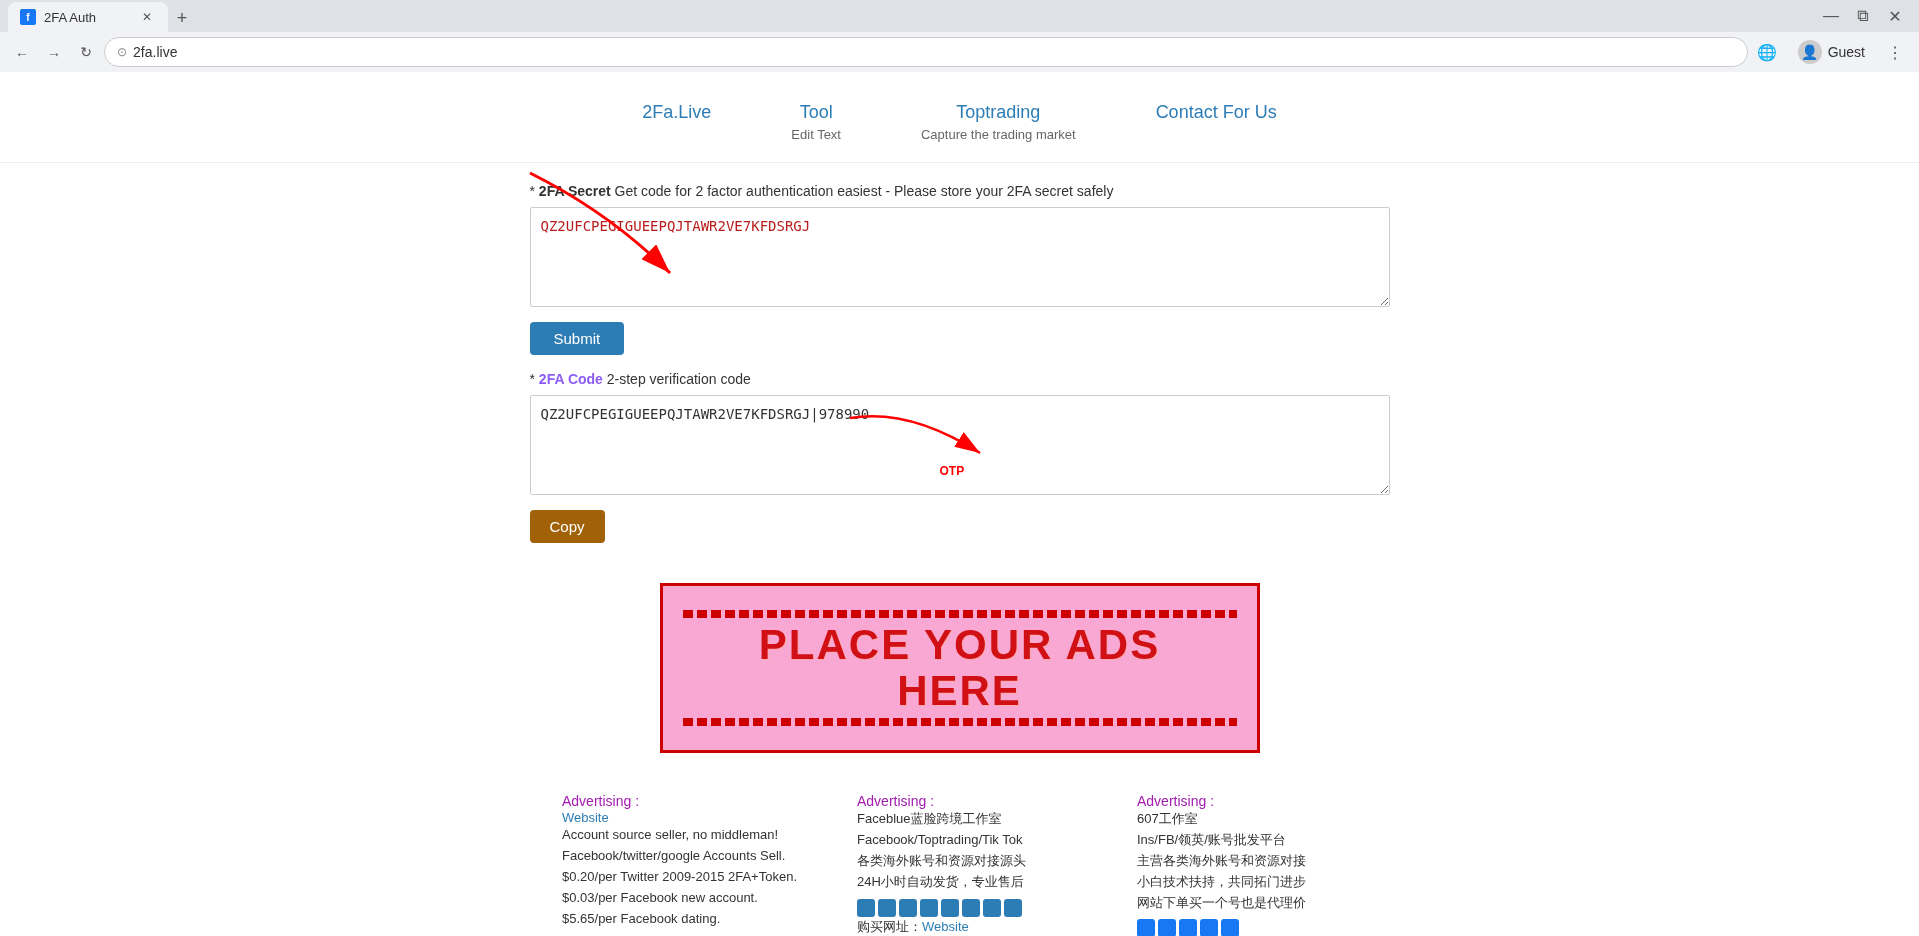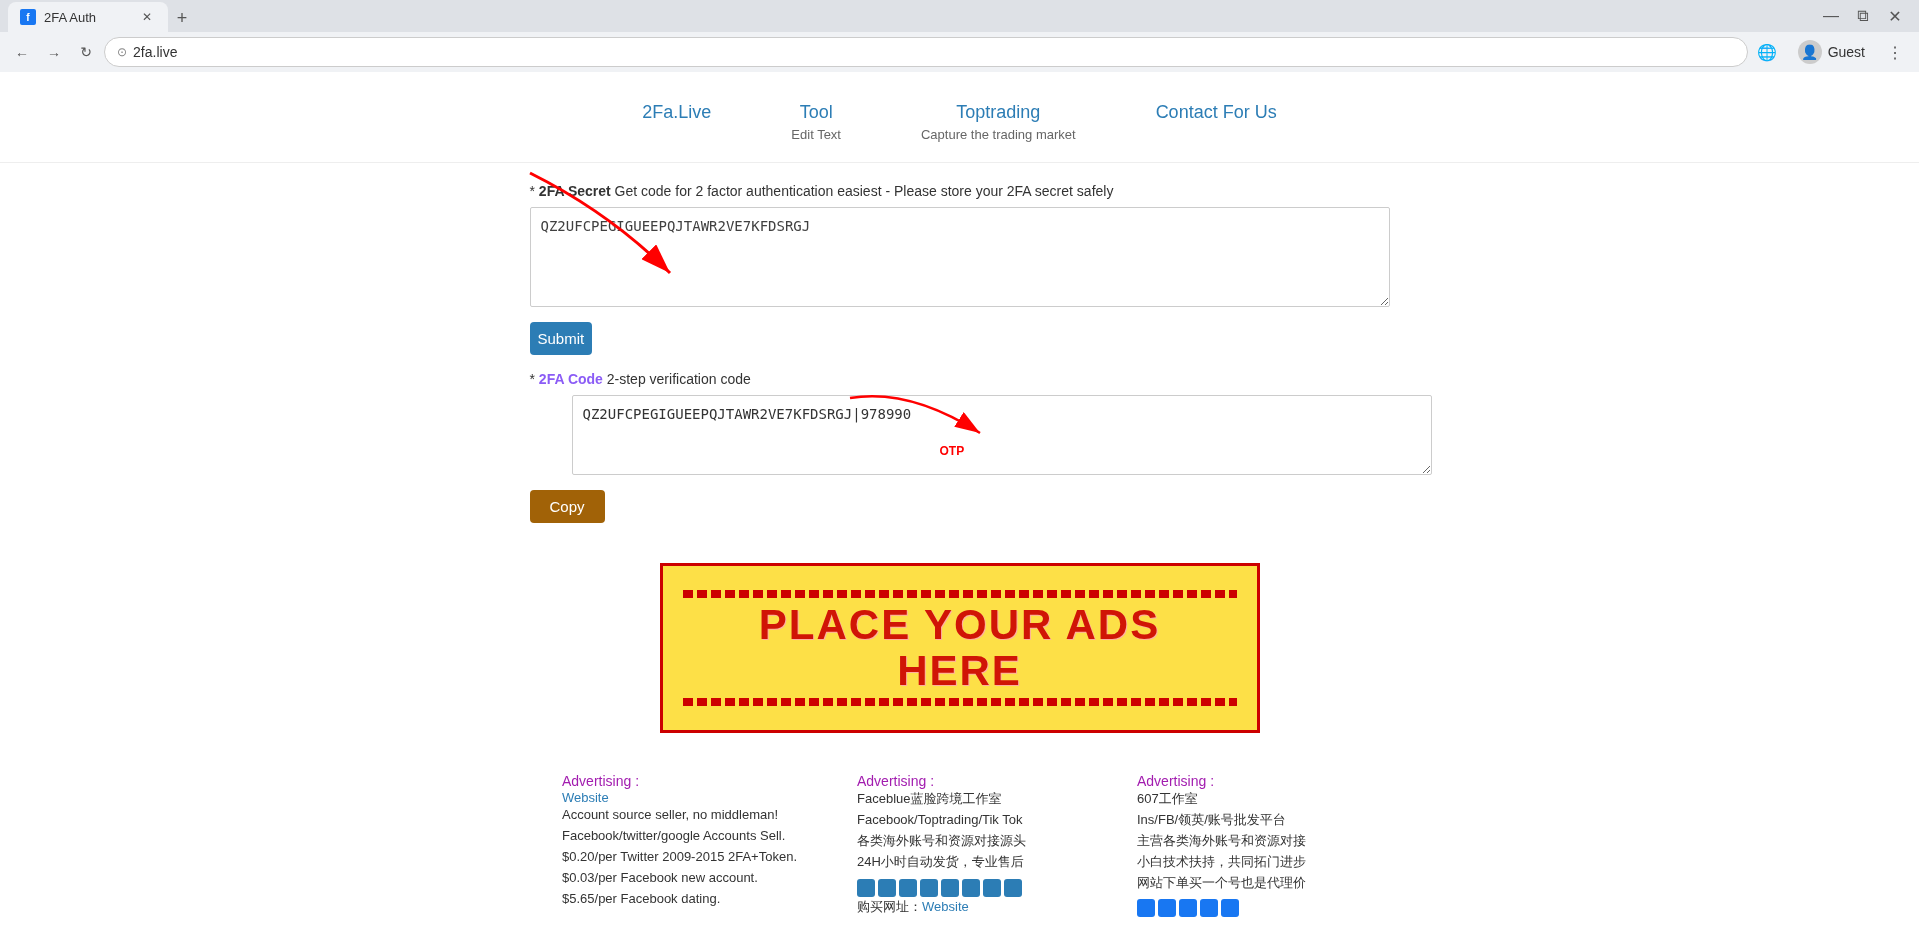--- a/index.html
+++ b/index.html
@@ -182,52 +182,51 @@
     }
 
     .secret-textarea {
       width: 100%;
       height: 100px;
       border: 1px solid #ccc;
       padding: 10px;
       font-size: 14px;
       resize: vertical;
       border-radius: 2px;
-      color: #404040;
+      color: #b91c1c;
     }
 
     .submit-btn {
       margin-top: 12px;
       background: #2c7db5;
       color: white;
       border: none;
-      padding: 8px 8px;
+      padding: 8px 24px;
       border-radius: 4px;
       font-size: 15px;
       cursor: pointer;
     }
 
     .code-label {
       font-size: 14px;
       margin: 16px 0 8px 0;
       color: #333;
     }
     .code-label strong { color: #8b5cf6; }
 
     .code-box {
       width: 100%;
-      height: 80px;
+      height: 100px;
       border: 1px solid #ccc;
       padding: 10px;
       font-size: 14px;
       resize: vertical;
       border-radius: 2px;
       color: #333;
       position: relative;
-      margin-left: 42px;
     }
     .code-box-wrapper {
       position: relative;
     }
     .otp-annotation {
       color: red;
       font-size: 12px;
       font-weight: bold;
       position: absolute;
       bottom: 20px;
@@ -244,21 +243,21 @@
       padding: 8px 20px;
       border-radius: 4px;
       font-size: 15px;
       cursor: pointer;
     }
 
     
     .ads-banner {
       max-width: 600px;
       margin: 20px auto;
-      background: #fde047;
+      background: #f9a8d4;
       border: 3px solid #cc0000;
       text-align: center;
       padding: 20px;
       position: relative;
       overflow: hidden;
     }
     .ads-text {
       font-size: 42px;
       font-weight: 900;
       color: #cc0000;

